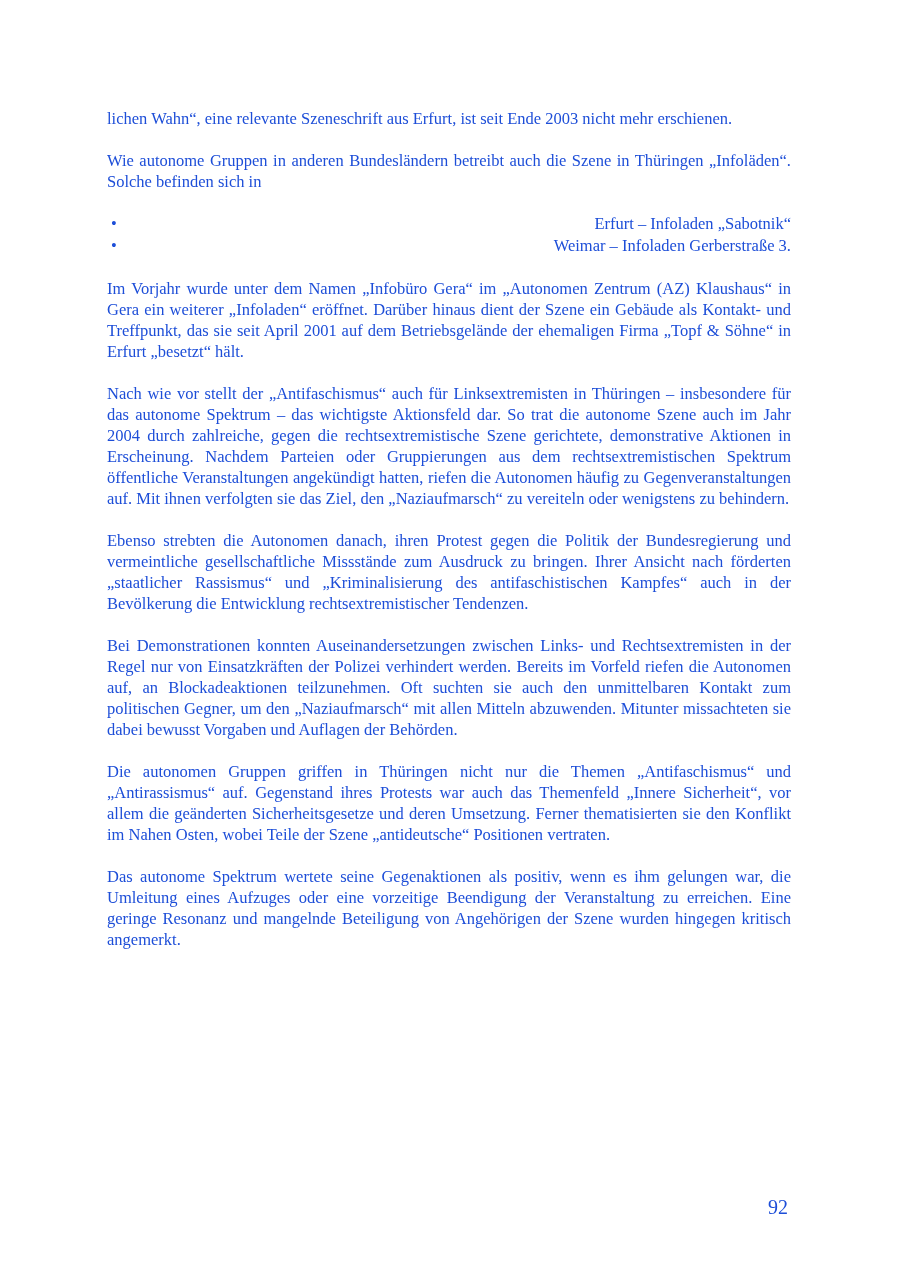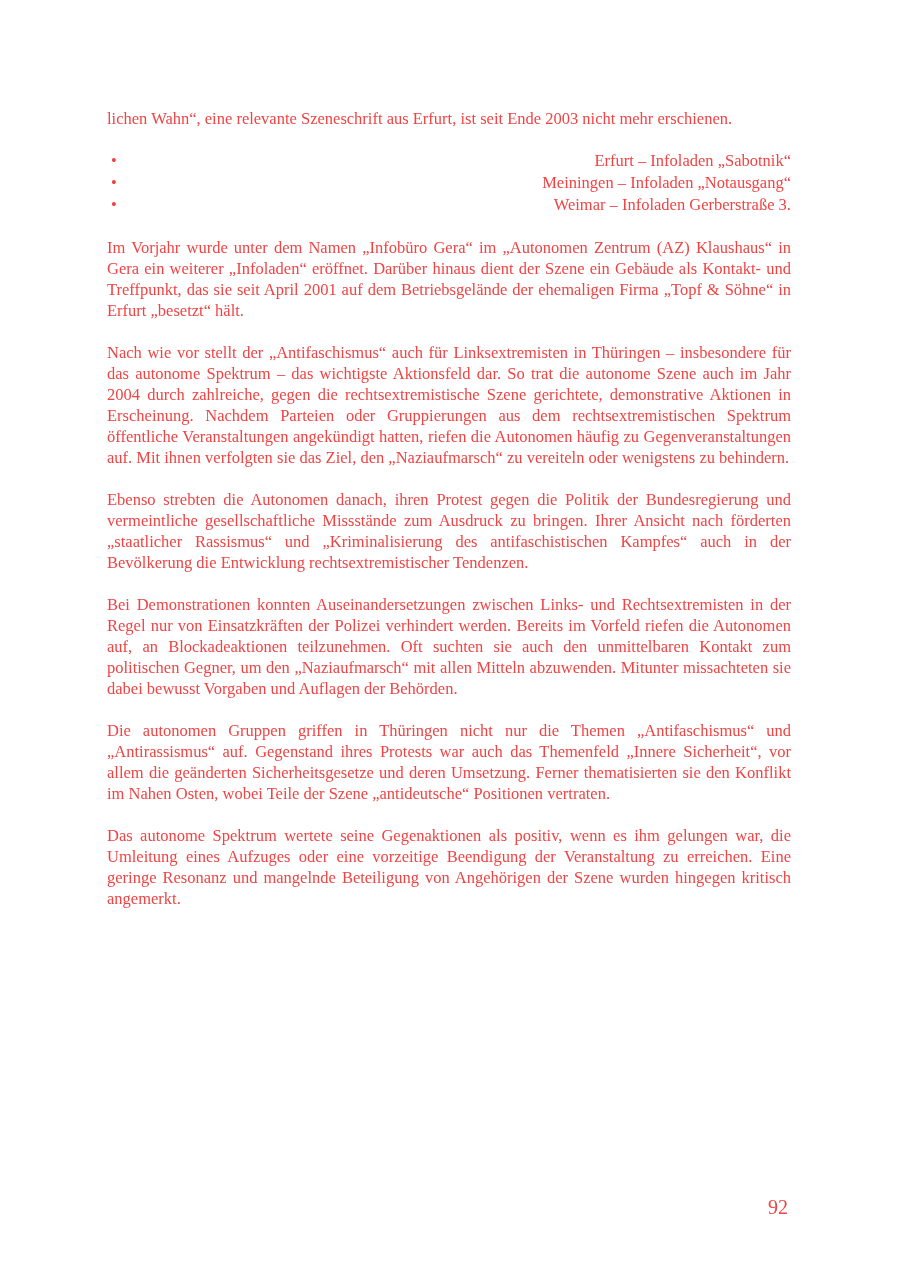--- a/index.html
+++ b/index.html
@@ -6,21 +6,21 @@
     margin: 0;
     padding: 0;
     background: #ffffff;
   }
   .page {
     position: relative;
     width: 900px;
     height: 1272px;
     background: #ffffff;
     font-family: "Liberation Serif", serif;
-    color: #ef4444;
+    color: #1d4ed8;
     overflow: hidden;
   }
   .content {
     position: absolute;
     left: 107px;
     top: 108px;
     width: 684px;
   }
   .content p {
     margin: 0 0 21px 0;
@@ -53,23 +53,23 @@
     font-size: 20px;
     line-height: 20px;
   }
 </style>
 </head>
 <body>
 
 <div class="page">
   <div class="content">
     <p>lichen Wahn“, eine relevante Szeneschrift aus Erfurt, ist seit Ende 2003 nicht mehr erschienen.</p>
+    <p>Wie autonome Gruppen in anderen Bundesländern betreibt auch die Szene in Thüringen „Infoläden“. Solche befinden sich in</p>
     <ul class="info-list">
       <li>Erfurt – Infoladen „Sabotnik“</li>
-      <li>Meiningen – Infoladen „Notausgang“</li>
       <li>Weimar – Infoladen Gerberstraße 3.</li>
     </ul>
     <p>Im Vorjahr wurde unter dem Namen „Infobüro Gera“ im „Autonomen Zentrum (AZ) Klaushaus“ in Gera ein weiterer „Infoladen“ eröffnet. Darüber hinaus dient der Szene ein Gebäude als Kontakt- und Treffpunkt, das sie seit April 2001 auf dem Betriebsgelände der ehemaligen Firma „Topf &amp; Söhne“ in Erfurt „besetzt“ hält.</p>
     <p>Nach wie vor stellt der „Antifaschismus“ auch für Linksextremisten in Thüringen – insbesondere für das autonome Spektrum – das wichtigste Aktionsfeld dar. So trat die autonome Szene auch im Jahr 2004 durch zahlreiche, gegen die rechtsextremistische Szene gerichtete, demonstrative Aktionen in Erscheinung. Nachdem Parteien oder Gruppierungen aus dem rechtsextremistischen Spektrum öffentliche Veranstaltungen angekündigt hatten, riefen die Autonomen häufig zu Gegenveranstaltungen auf. Mit ihnen verfolgten sie das Ziel, den „Naziaufmarsch“ zu vereiteln oder wenigstens zu behindern.</p>
     <p>Ebenso strebten die Autonomen danach, ihren Protest gegen die Politik der Bundesregierung und vermeintliche gesellschaftliche Missstände zum Ausdruck zu bringen. Ihrer Ansicht nach förderten „staatlicher Rassismus“ und „Kriminalisierung des antifaschistischen Kampfes“ auch in der Bevölkerung die Entwicklung rechtsextremistischer Tendenzen.</p>
     <p>Bei Demonstrationen konnten Auseinandersetzungen zwischen Links- und Rechtsextremisten in der Regel nur von Einsatzkräften der Polizei verhindert werden. Bereits im Vorfeld riefen die Autonomen auf, an Blockadeaktionen teilzunehmen. Oft suchten sie auch den unmittelbaren Kontakt zum politischen Gegner, um den „Naziaufmarsch“ mit allen Mitteln abzuwenden. Mitunter missachteten sie dabei bewusst Vorgaben und Auflagen der Behörden.</p>
     <p>Die autonomen Gruppen griffen in Thüringen nicht nur die Themen „Antifaschismus“ und „Antirassismus“ auf. Gegenstand ihres Protests war auch das Themenfeld „Innere Sicherheit“, vor allem die geänderten Sicherheitsgesetze und deren Umsetzung. Ferner thematisierten sie den Konflikt im Nahen Osten, wobei Teile der Szene „antideutsche“ Positionen vertraten.</p>
     <p>Das autonome Spektrum wertete seine Gegenaktionen als positiv, wenn es ihm gelungen war, die Umleitung eines Aufzuges oder eine vorzeitige Beendigung der Veranstaltung zu erreichen. Eine geringe Resonanz und mangelnde Beteiligung von Angehörigen der Szene wurden hingegen kritisch angemerkt.</p>
   </div>
   <div class="page-number">92</div>

